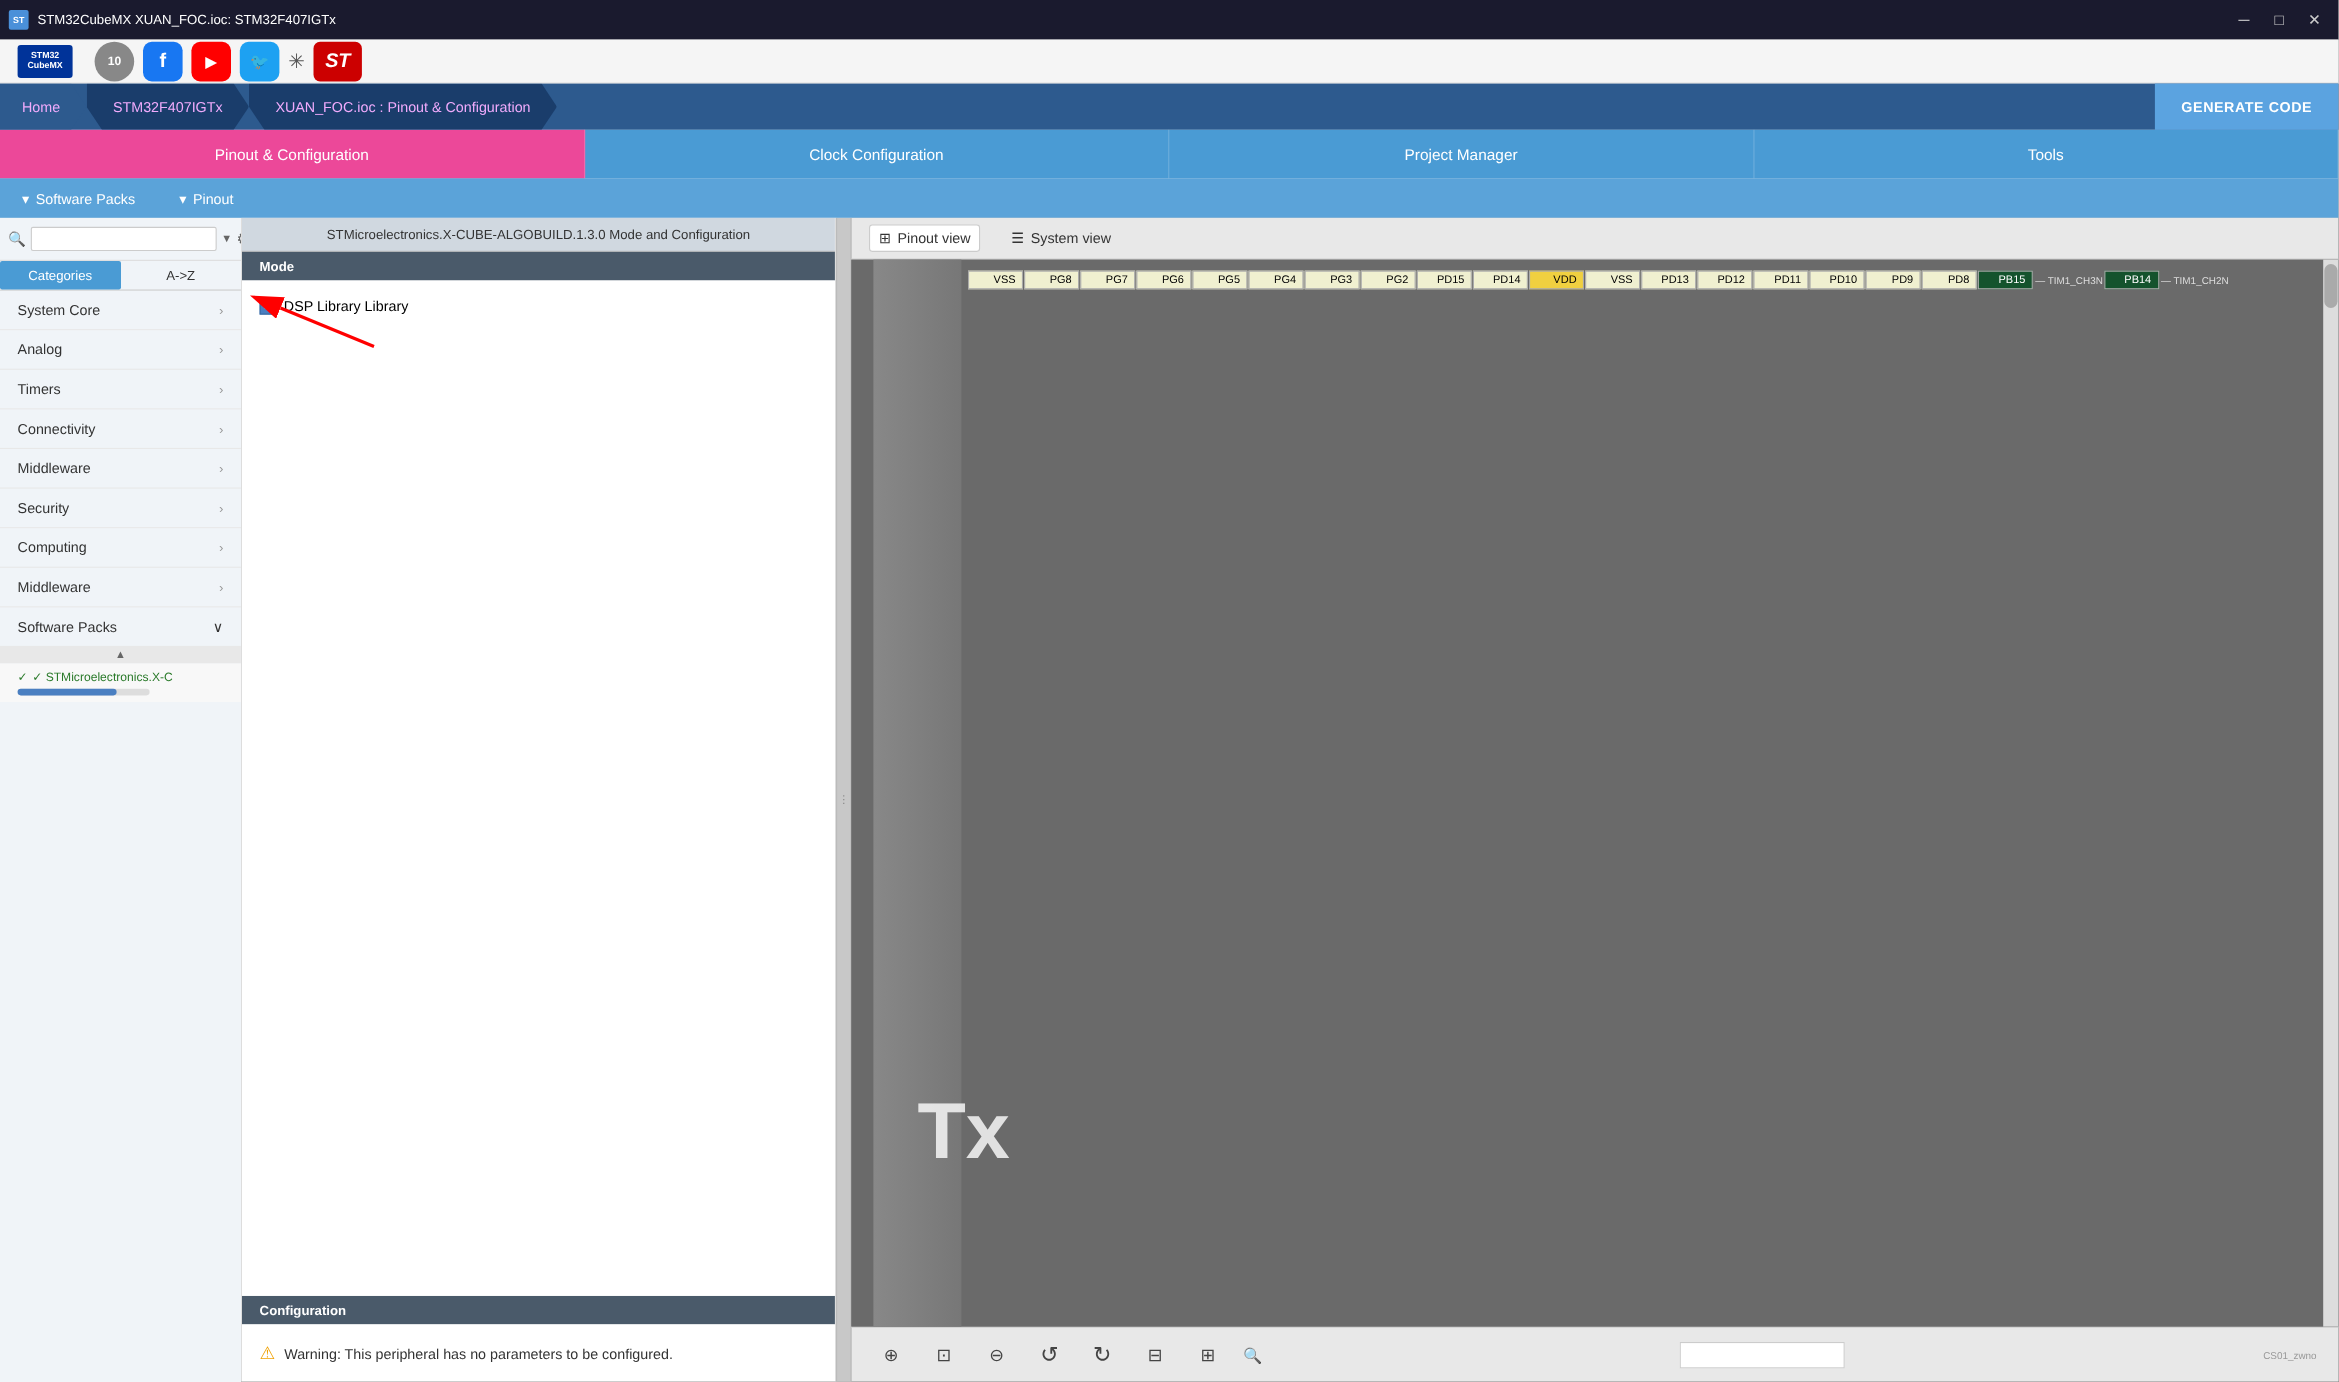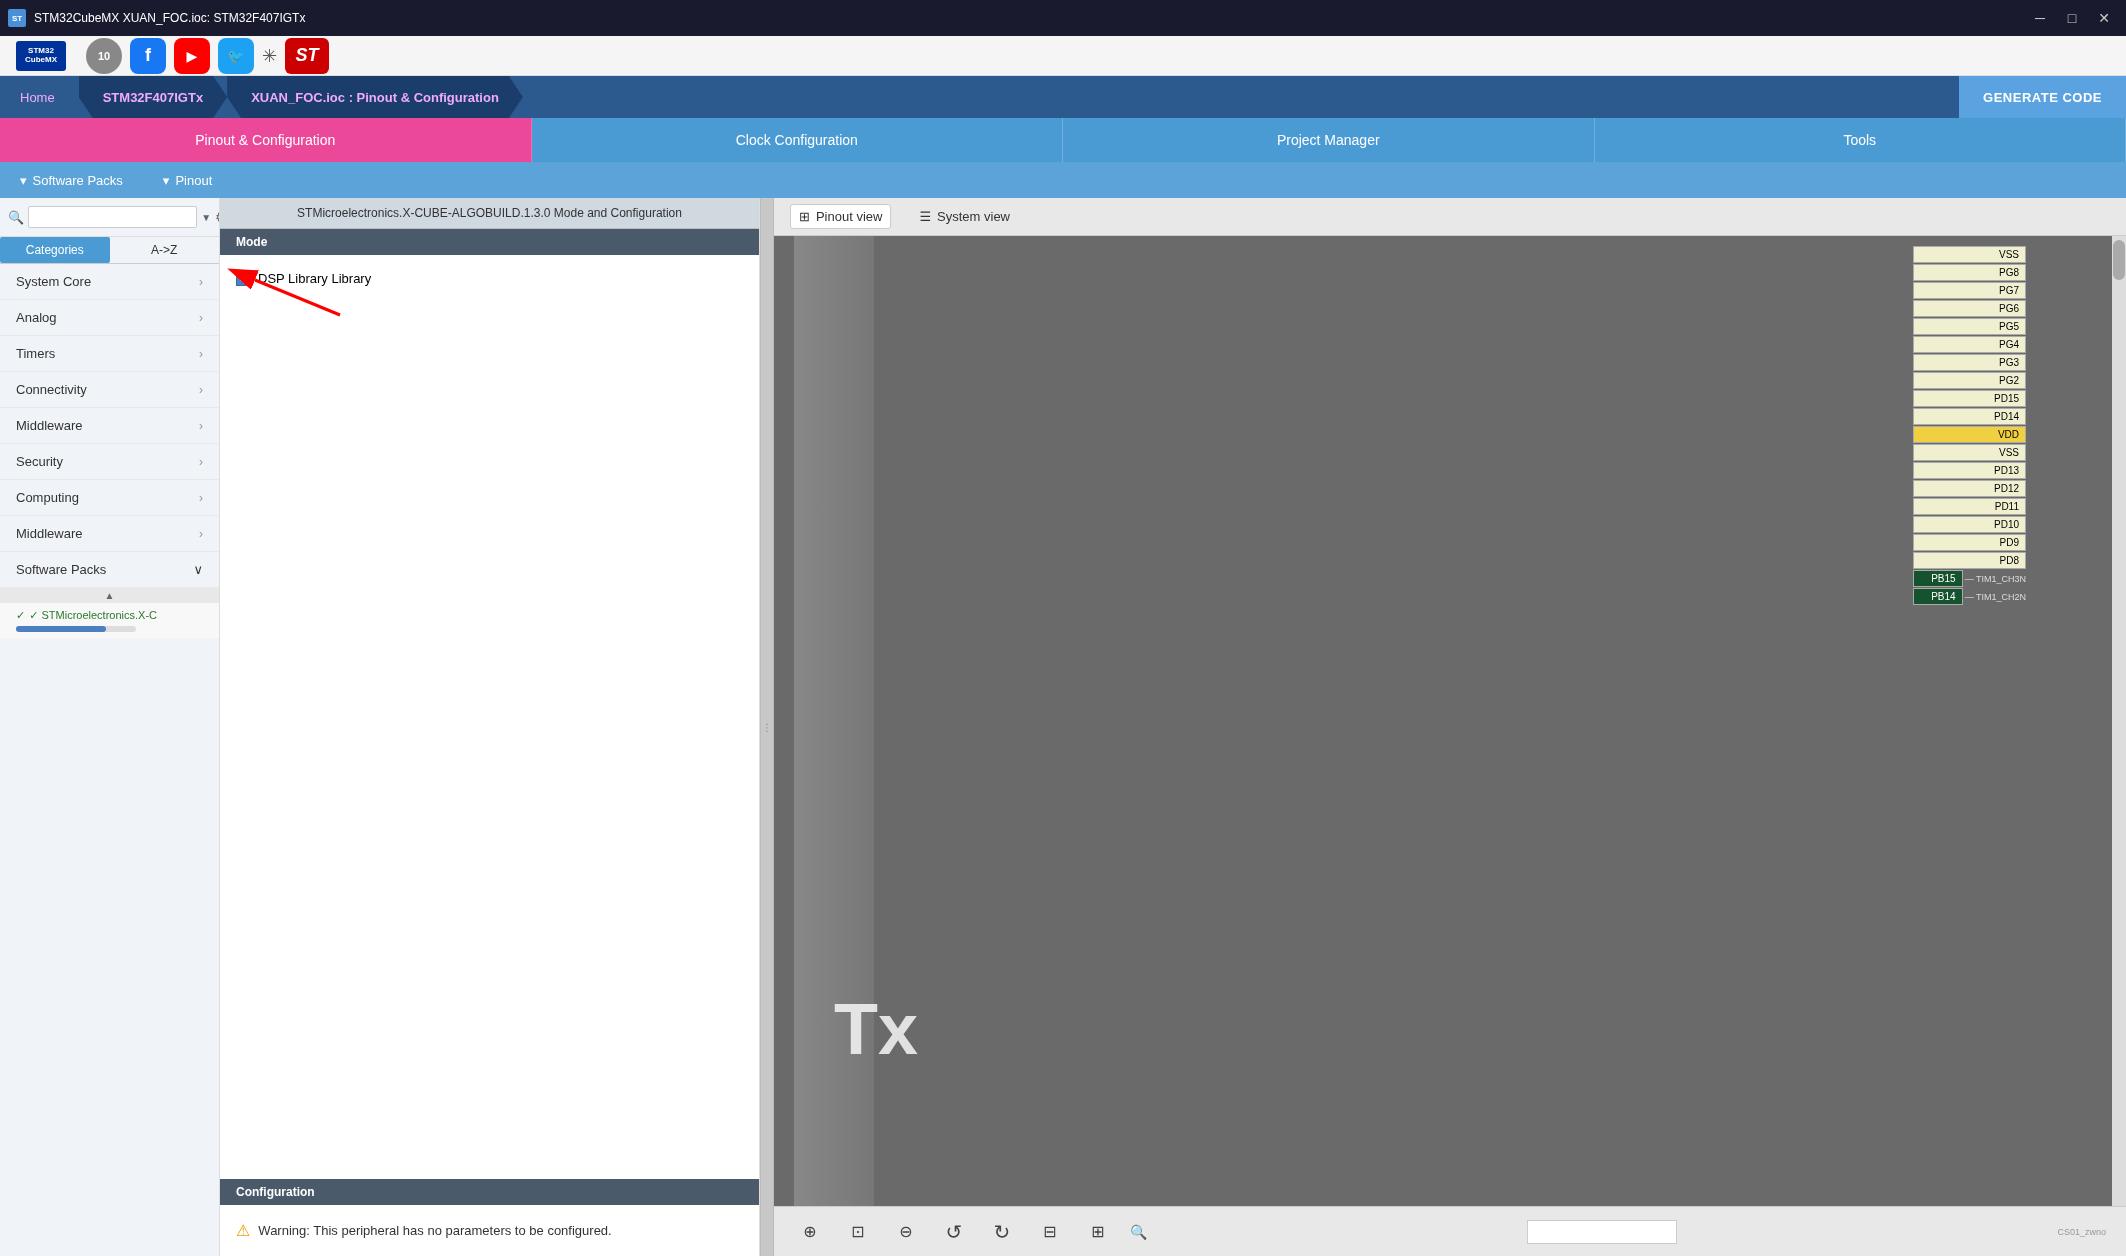--- a/index.html
+++ b/index.html
@@ -59,21 +59,20 @@
       display: flex;
       align-items: center;
       font-size: 13px;
       position: relative;
       clip-path: polygon(0 0, calc(100% - 14px) 0, 100% 50%, calc(100% - 14px) 100%, 0 100%);
     }
     .breadcrumb-item.active {
       background: #1a3d6b;
       clip-path: polygon(0 0, calc(100% - 14px) 0, 100% 50%, calc(100% - 14px) 100%, 14px 100%, 0 50%);
       padding: 0 24px 0 24px;
-      font-weight: bold;
     }
     .breadcrumb-item.first {
       clip-path: polygon(0 0, calc(100% - 14px) 0, 100% 50%, calc(100% - 14px) 100%, 0 100%);
       padding: 0 24px 0 16px;
     }
     .generate-btn {
       margin-left: auto;
       background: #5ba3e0;
       color: white;
       border: none;
@@ -592,21 +591,21 @@
         </div>
       </div>
 
       <div style="position:relative; flex:1; background:#6a6a6a; height: calc(100% - 50px - 50px);">
 
         <div style="position:absolute; left:20px; top:0; width:80px; height:100%; background:linear-gradient(to right, #888, #777);">
         </div>
 
         <div class="tx-text" style="left: 60px; bottom: 136px; font-size: 72px; font-weight: bold;">Tx</div>
 
-        <div style="position:absolute; right: 100px; top: 10px; display:flex; flex-direction:column; gap:1px;justify-content:space-between;">
+        <div style="position:absolute; right: 100px; top: 10px; display:flex; flex-direction:row; gap:1px;justify-content:space-between;">
           <div class="pin-label">VSS</div>
           <div class="pin-label">PG8</div>
           <div class="pin-label">PG7</div>
           <div class="pin-label">PG6</div>
           <div class="pin-label">PG5</div>
           <div class="pin-label">PG4</div>
           <div class="pin-label">PG3</div>
           <div class="pin-label">PG2</div>
           <div class="pin-label">PD15</div>
           <div class="pin-label">PD14</div>

